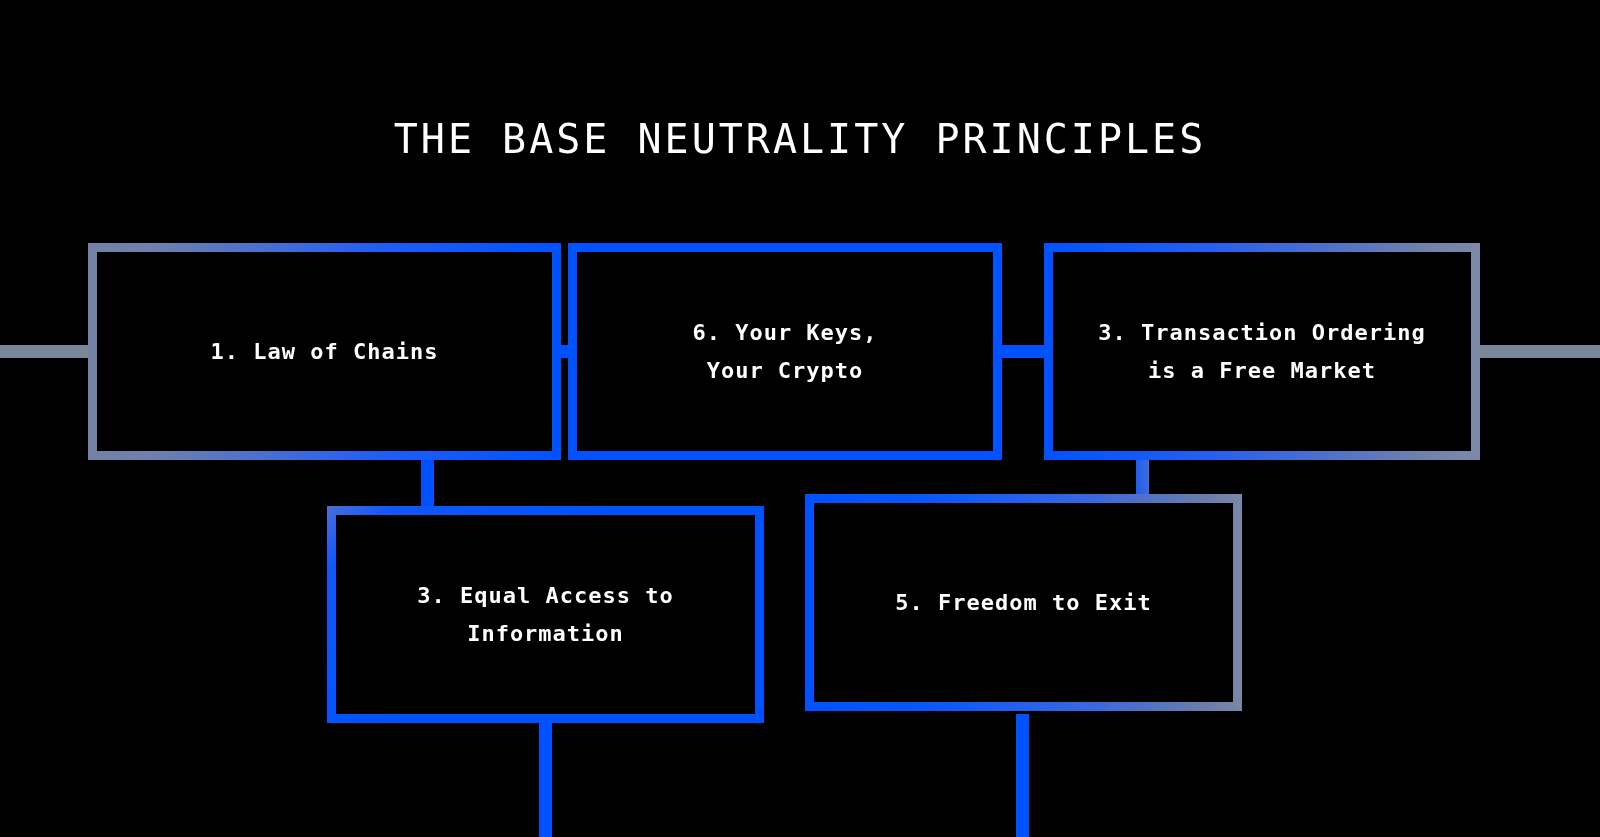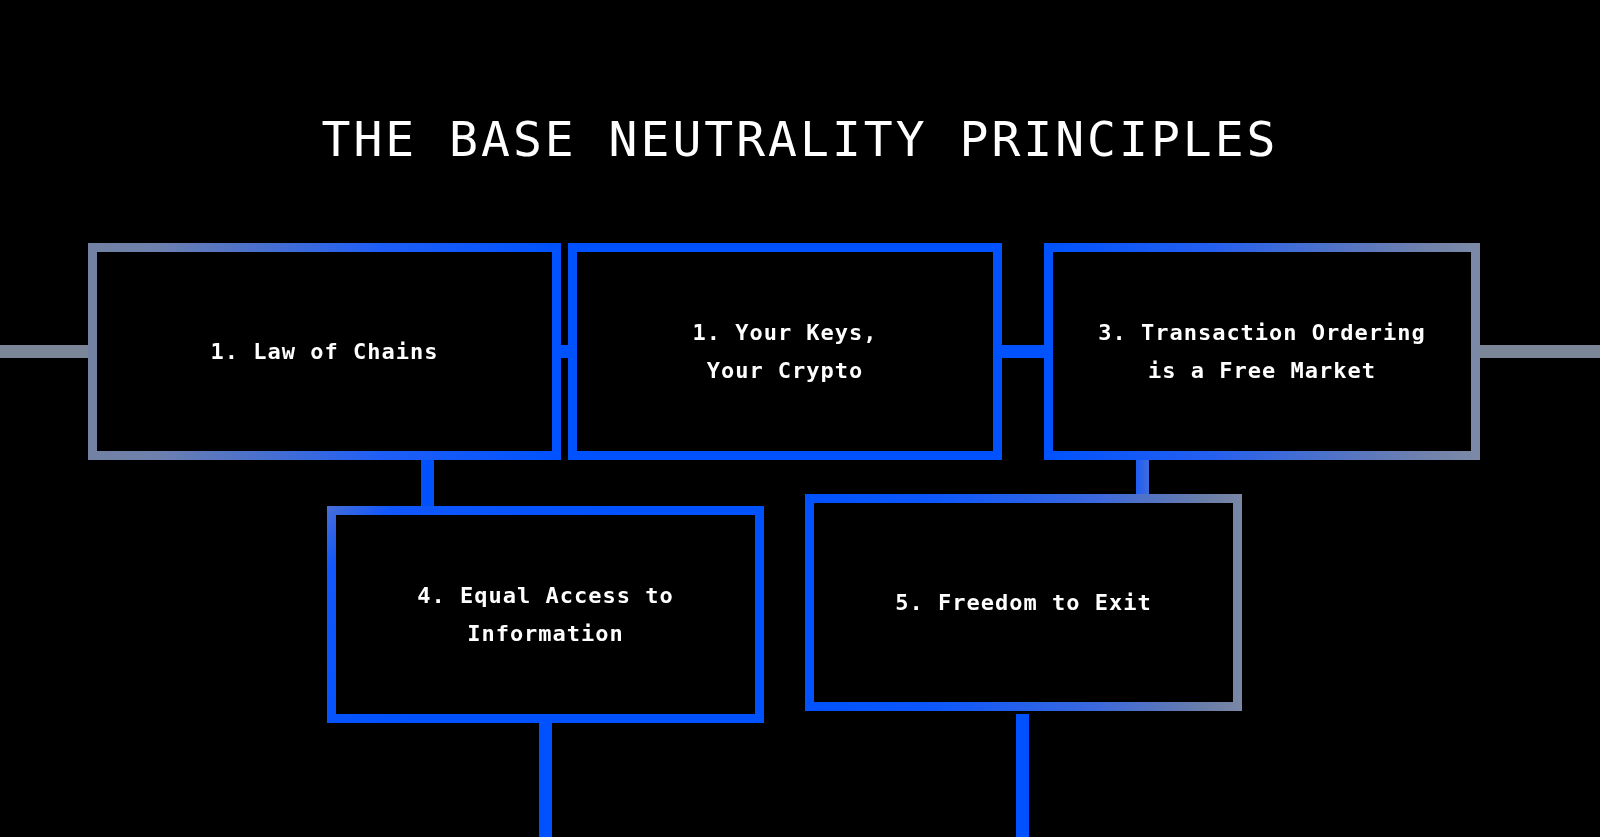--- a/index.html
+++ b/index.html
@@ -21,21 +21,21 @@
     background: #000000;
   }
 
   
   #page-title {
     position: absolute;
     left: 0;
     top: 108px;
     width: 1600px;
     text-align: center;
-    font-size: 48px;
+    font-size: 40px;
     font-weight: 400;
     letter-spacing: 3px;
     color: #ffffff;
     white-space: pre;
     line-height: 62px;
   }
 
   
   .conn {
     position: absolute;
@@ -103,35 +103,35 @@
   <div class="conn line-blue" style="left:1016px; top:714px; width:13px; height:123px;"></div>
 
   <div class="node skin-gray-to-blue" style="left:88px; top:243px; width:473px; height:217px;">
     <div class="node-inner">
       <span class="node-label">1. Law of Chains</span>
     </div>
   </div>
 
   <div class="node skin-blue" style="left:568px; top:243px; width:434px; height:217px;">
     <div class="node-inner">
-      <span class="node-label">1. Your Keys,
+      <span class="node-label">6. Your Keys,
 Your Crypto</span>
     </div>
   </div>
 
   <div class="node skin-blue-to-gray" style="left:1044px; top:243px; width:436px; height:217px;align-items:flex-end;">
     <div class="node-inner">
       <span class="node-label">3. Transaction Ordering
 is a Free Market</span>
     </div>
   </div>
 
   <div class="node skin-blue-soft" style="left:327px; top:506px; width:437px; height:217px;">
     <div class="node-inner">
-      <span class="node-label">4. Equal Access to
+      <span class="node-label">3. Equal Access to
 Information</span>
     </div>
   </div>
 
   <div class="node skin-blue-to-gray2" style="left:805px; top:494px; width:437px; height:217px;">
     <div class="node-inner">
       <span class="node-label">5. Freedom to Exit</span>
     </div>
   </div>
 

